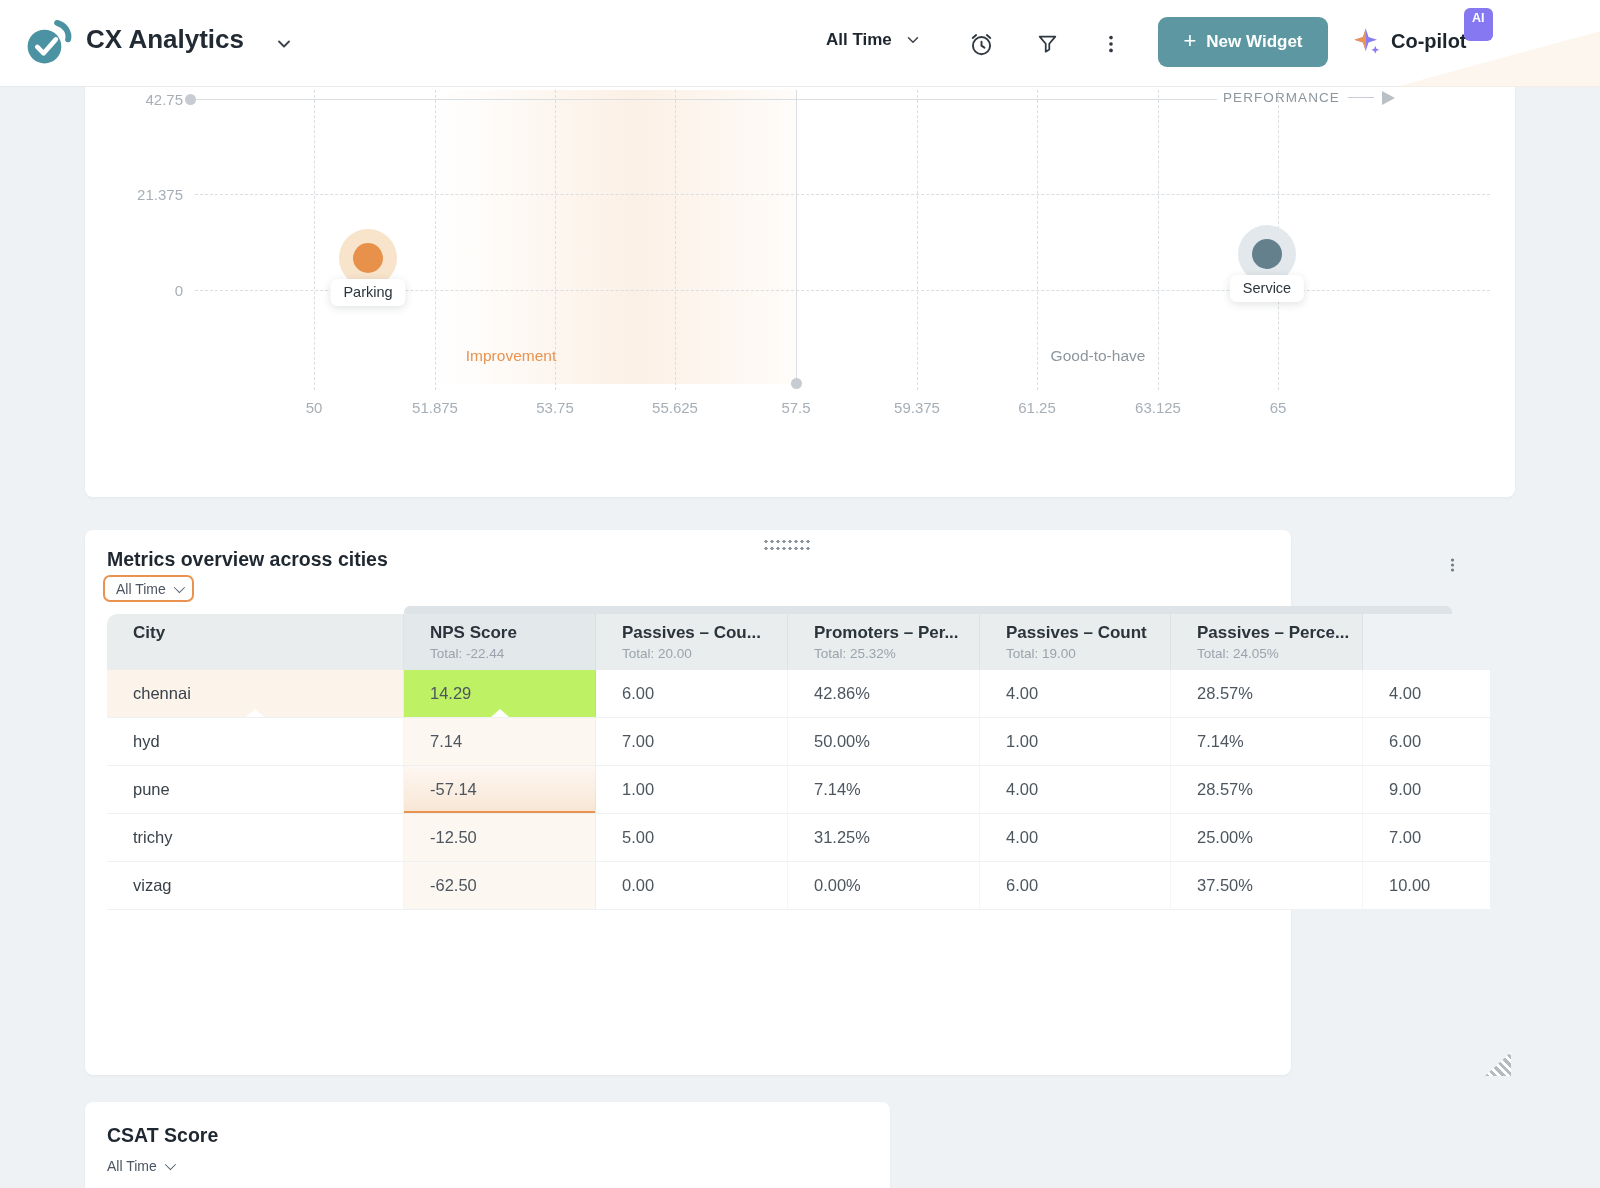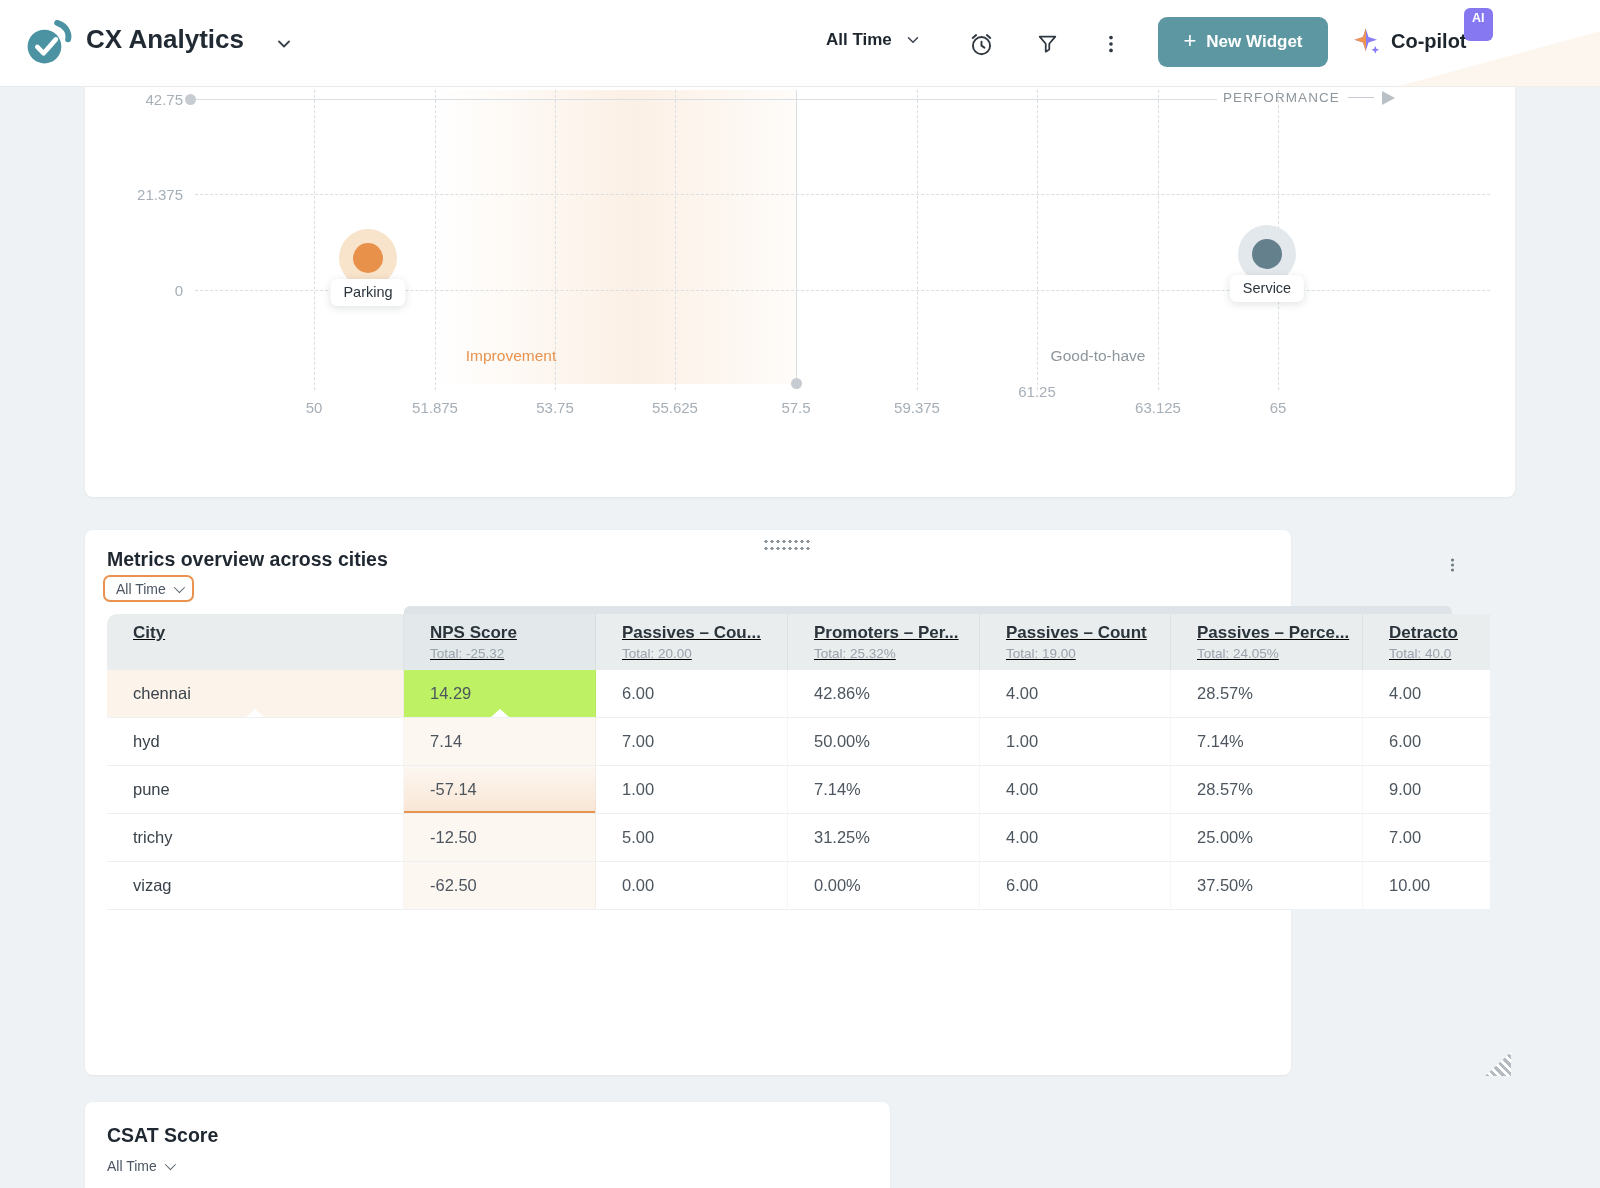--- a/index.html
+++ b/index.html
@@ -70,21 +70,21 @@
   .metrics-title { position:absolute; left:22px; top:18px; font-size:19.5px; font-weight:bold; color:#1f2730; }
   .time-pill { position:absolute; left:18px; top:45px; height:27px; padding:0 10px 0 11px; display:flex;
                align-items:center; gap:8px; border:2px solid #ea9350; border-radius:7px; font-size:14px;
                color:#4b5563; cursor:pointer; background:#fff; }
   .scroll-cap { position:absolute; left:319px; top:76px; width:1048px; height:8px; background:#dde3e6;
                 border-radius:6px 6px 0 0; cursor:pointer; }
   .tbl-clip { position:absolute; left:22px; top:84px; width:1383px; overflow:hidden; }
   .tbl { width:1448px; }
   .thead { display:flex; height:56px; }
   .th { background:#e9edee; padding:9px 0 12px 26px; white-space:nowrap; overflow:hidden; cursor:pointer;
-        border-right:1px solid rgba(0,0,0,.045);text-decoration:underline; }
+        border-right:1px solid rgba(0,0,0,.045); }
   .th:first-child { border-top-left-radius:10px; }
   .th.sel { background:#e3e9eb; }
   .th-label { font-size:17px; font-weight:600; color:#2b333b; }
   .th-total { font-size:13.5px; color:#9aa3ac; margin-top:3px; }
   .tr { display:flex; height:48px; border-bottom:1px solid #eef1f3; background:#fff; cursor:pointer; }
   .td { padding:14px 0 0 26px; font-size:16.5px; color:#4d565f; white-space:nowrap; overflow:hidden;
         border-right:1px solid rgba(0,0,0,.035); position:relative; }
   .td.city { color:#39424a; }
   .td.nps { background:#fdf7f2; }
   .tr.hl .td.city { background:#fcf3eb; }
@@ -202,21 +202,21 @@
       <div class="axis-dot" style="left: 706px; top: 291px;"></div>
       <div class="ytick" style="top: 4px;">42.75</div>
       <div class="ytick" style="top: 99px;">21.375</div>
       <div class="ytick" style="top: 195px;">0</div>
       <div class="xtick" style="left: 229px; top: 312px;">50</div>
       <div class="xtick" style="left: 350px; top: 312px;">51.875</div>
       <div class="xtick" style="left: 470px; top: 312px;">53.75</div>
       <div class="xtick" style="left: 590px; top: 312px;">55.625</div>
       <div class="xtick" style="left: 711px; top: 312px;">57.5</div>
       <div class="xtick" style="left: 832px; top: 312px;">59.375</div>
-      <div class="xtick" style="left: 952px; top: 296px;">61.25</div>
+      <div class="xtick" style="left: 952px; top: 312px;">61.25</div>
       <div class="xtick" style="left: 1073px; top: 312px;">63.125</div>
       <div class="xtick" style="left: 1193px; top: 312px;">65</div>
       <div class="pt-halo" style="left: 254px; top: 142px; background: rgb(248, 227, 203);"></div>
       <div class="pt-dot" style="left: 268px; top: 156px; background: rgb(232, 145, 75);"></div>
       <div class="pt-chip" style="left: 283px; top: 192px;">Parking</div>
       <div class="pt-halo" style="left: 1153px; top: 138px; background: rgb(226, 232, 235);"></div>
       <div class="pt-dot" style="left: 1167px; top: 152px; background: rgb(100, 128, 141);"></div>
       <div class="pt-chip" style="left: 1182px; top: 188px;">Service</div>
     </div>
 </div>
@@ -237,41 +237,37 @@
   </div>
   <div class="scroll-cap"></div>
   <div class="tbl-clip">
     <div class="tbl" id="metrics-table">
         <div class="thead">
           <div class="th" style="width: 297px;">
             <div class="th-label">City</div>
           </div>
           <div class="th sel" style="width: 192px;">
             <div class="th-label">NPS Score</div>
-            <div class="th-total">Total: -25.32</div>
+            <div class="th-total">Total: -22.44</div>
           </div>
           <div class="th" style="width: 192px;">
             <div class="th-label">Passives – Cou...</div>
             <div class="th-total">Total: 20.00</div>
           </div>
           <div class="th" style="width: 192px;">
             <div class="th-label">Promoters – Per...</div>
             <div class="th-total">Total: 25.32%</div>
           </div>
           <div class="th" style="width: 191px;">
             <div class="th-label">Passives – Count</div>
             <div class="th-total">Total: 19.00</div>
           </div>
           <div class="th" style="width: 192px;">
             <div class="th-label">Passives – Perce...</div>
             <div class="th-total">Total: 24.05%</div>
-          </div>
-          <div class="th" style="width: 192px;">
-            <div class="th-label">Detracto</div>
-            <div class="th-total">Total: 40.0</div>
           </div>
         </div>
         <div class="tr hl">
           <div class="td city notch" style="width: 297px;">chennai</div>
           <div class="td nps notch" style="width: 192px;">14.29</div>
           <div class="td" style="width: 192px;">6.00</div>
           <div class="td" style="width: 192px;">42.86%</div>
           <div class="td" style="width: 191px;">4.00</div>
           <div class="td" style="width: 192px;">28.57%</div>
           <div class="td" style="width: 192px;">4.00</div>

